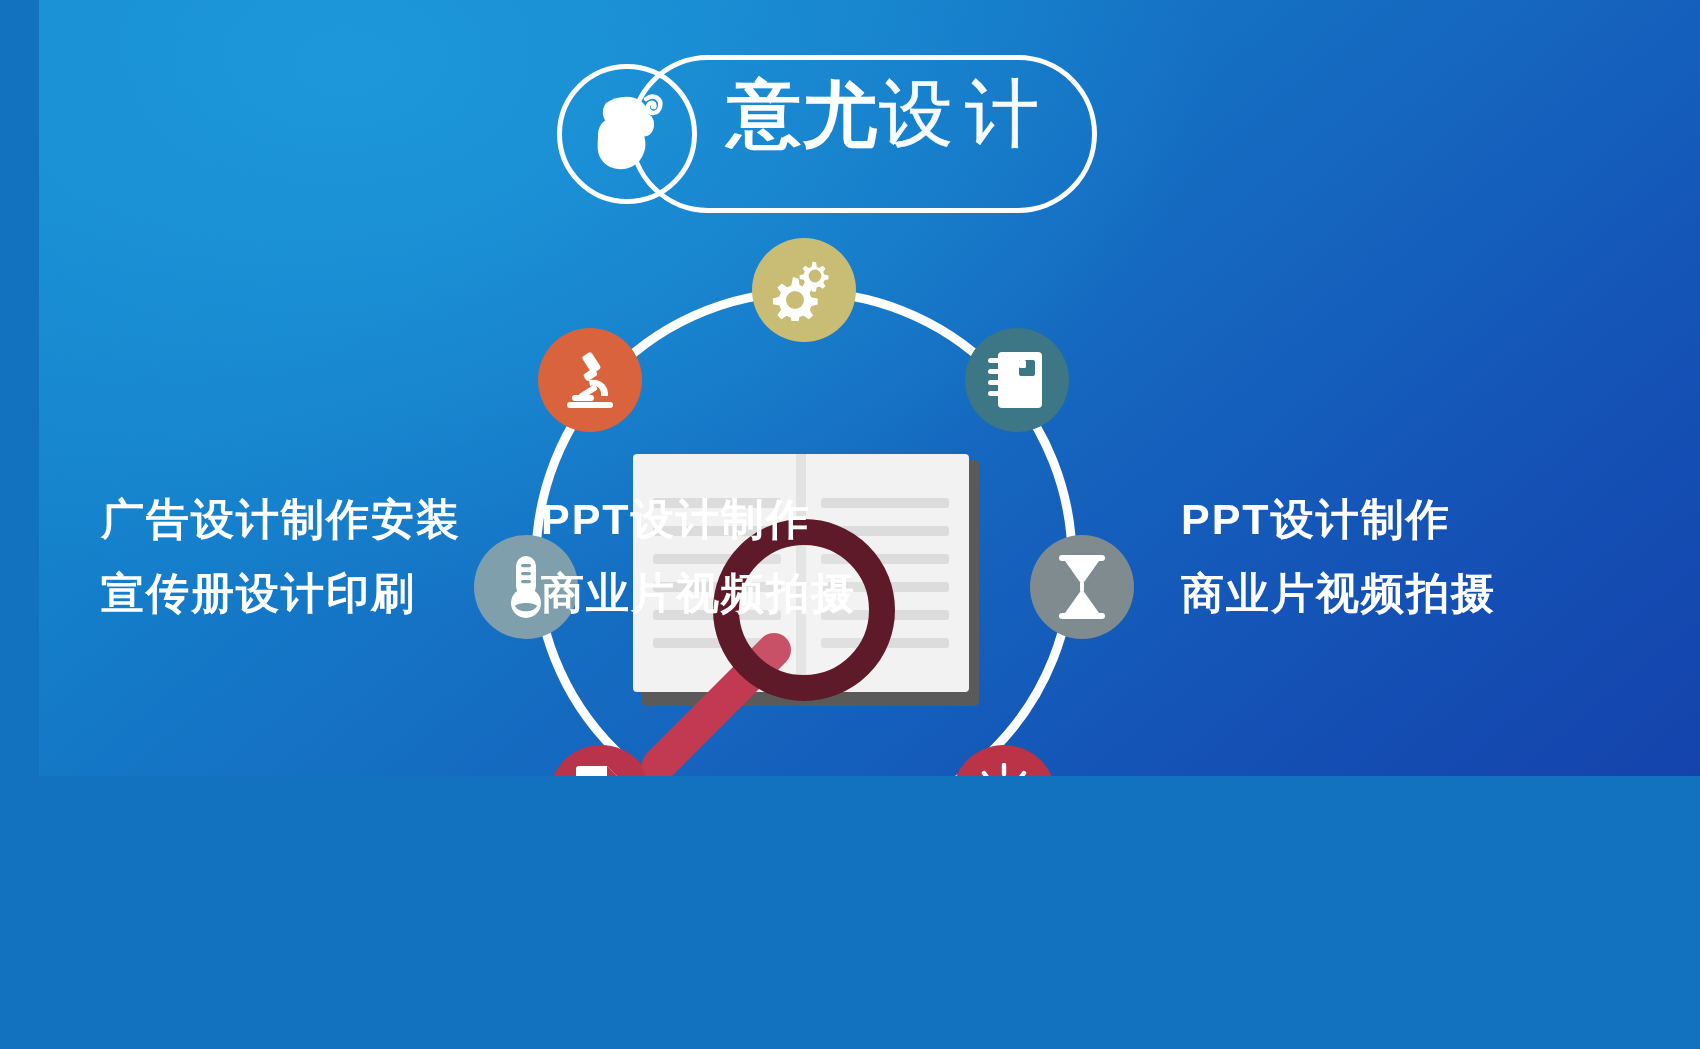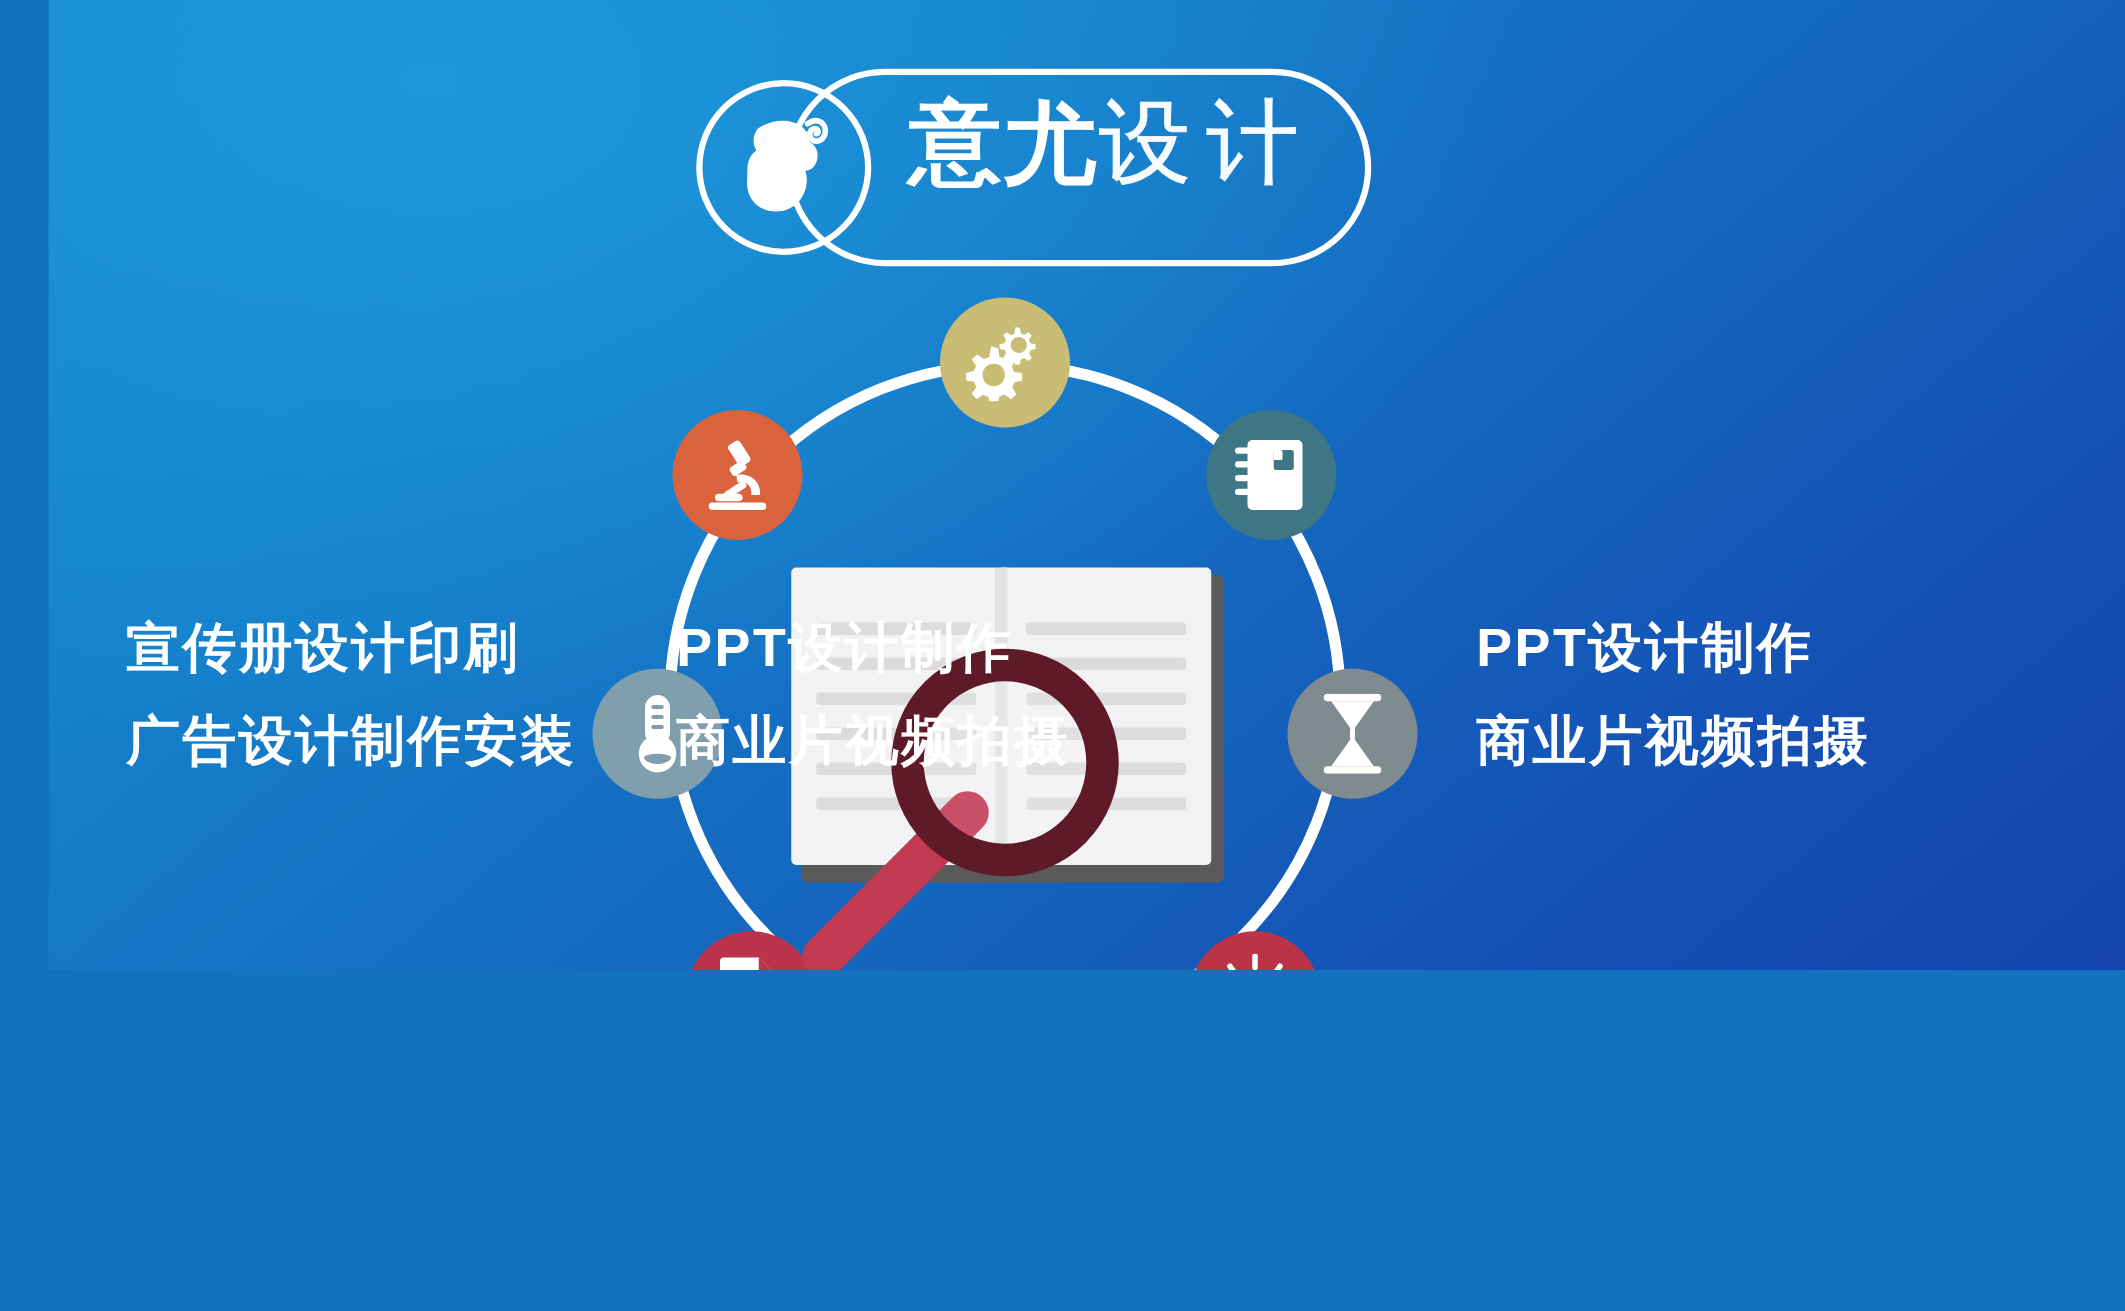--- a/index.html
+++ b/index.html
@@ -235,22 +235,22 @@
 
       <line x1="60" y1="305" x2="175" y2="190" stroke="#c23a52" stroke-width="34" stroke-linecap="round"></line>
 
       <circle cx="205" cy="150" r="78" fill="#ffffff" fill-opacity="0.12"></circle>
 
       <circle cx="205" cy="150" r="78" fill="none" stroke="#5e1a28" stroke-width="26"></circle>
     </svg>
   </div>
 
   <div class="txtblock" id="text-left">
+    <div class="line">广告设计制作安装</div>
     <div class="line">宣传册设计印刷</div>
-    <div class="line">广告设计制作安装</div>
   </div>
 
   <div class="txtblock" id="text-center">
     <div class="line">PPT设计制作</div>
     <div class="line">商业片视频拍摄</div>
   </div>
 
   <div class="txtblock" id="text-right">
     <div class="line">PPT设计制作</div>
     <div class="line">商业片视频拍摄</div>

